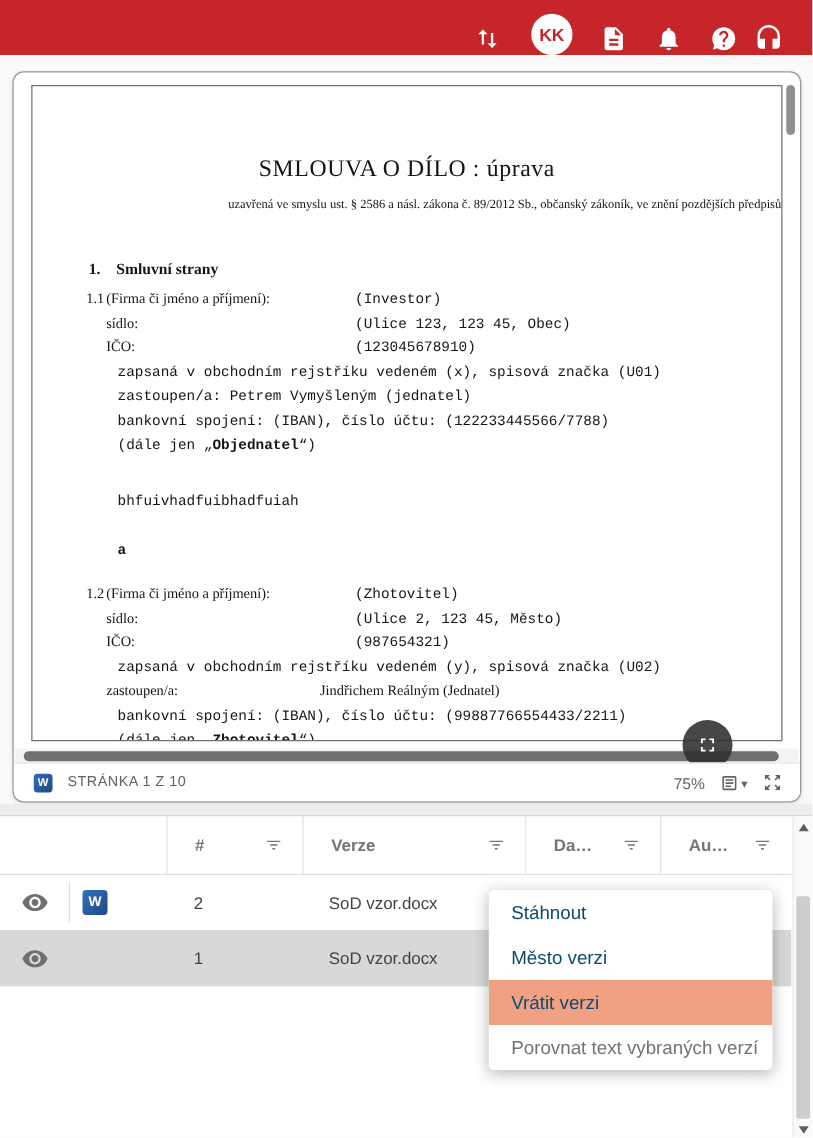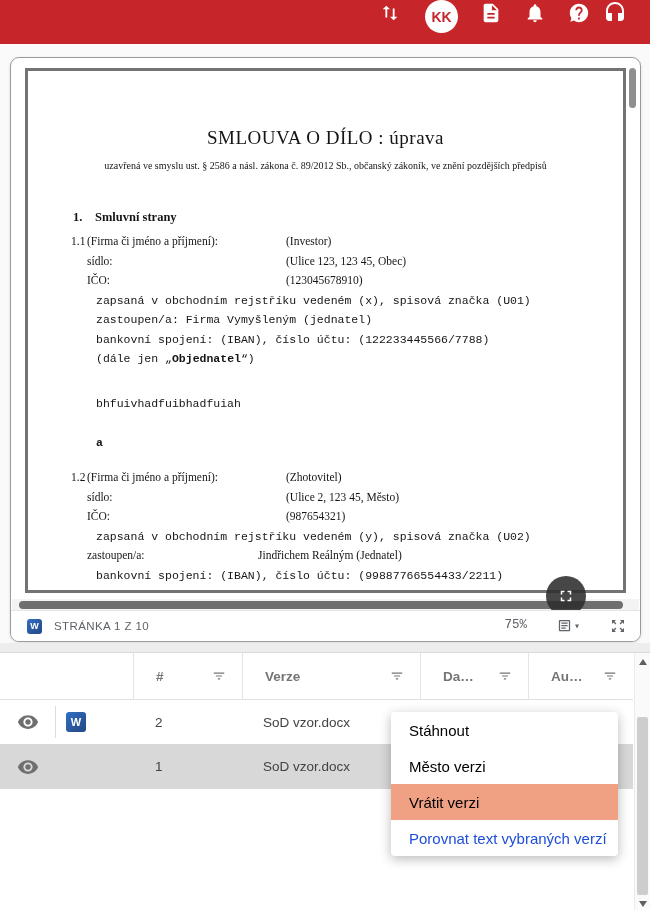--- a/index.html
+++ b/index.html
@@ -1,45 +1,45 @@
 <!DOCTYPE html>
 <html><head>
 <meta charset="utf-8">
 <style>
   * { margin:0; padding:0; box-sizing:border-box; }
   html,body { width:650px; height:910px; overflow:hidden; }
   body { font-family:"Liberation Sans", sans-serif; background:#fafafa; position:relative; }
 
   
   .topbar { position:absolute; left:0; top:0; width:650px; height:44px; background:#c62629;
-            display:flex; align-items:flex-start; justify-content:flex-end; padding-right:22px; }
+            display:flex; align-items:flex-end; justify-content:flex-end; padding-right:22px; }
   .topbar .ico { display:flex; align-items:center; justify-content:center; width:26px; height:26px; cursor:pointer; }
   .topbar .sp22 { margin-right:22px; } .topbar .sp18 { margin-right:18px; } .topbar .sp10 { margin-right:10px; }
   .avatar { width:33px; height:33px; border-radius:50%; background:#fff; color:#c62629;
             display:flex; align-items:center; justify-content:center; font-weight:bold; font-size:14px; margin-right:20px; cursor:pointer; }
 
   
   .viewer { position:absolute; left:10px; top:57px; width:631px; height:585px; background:#fff;
             border:1px solid #9b9b9b; border-radius:9px; box-shadow:0 1px 3px rgba(0,0,0,.12); overflow:hidden; }
   .doc-page { position:absolute; left:14px; top:10px; width:601px; height:525px; background:#fff;
-              border:3px solid #737373; overflow:hidden; font-family:"Liberation Serif", serif; color:#151515; }
+              border:1px solid #737373; overflow:hidden; font-family:"Liberation Serif", serif; color:#151515; }
   .dline { position:absolute; white-space:nowrap; font-size:11.5px; }
-  .dnum { position:absolute; left:43px; } .dlabel { position:absolute; left:59px; } .dvalue { position:absolute; left:258px; }
+  .dnum { position:absolute; left:43px; } .dlabel { position:absolute; left:59px; } .dvalue { position:absolute; left:258px;font-family:Liberation Mono, monospace; }
   .dfull { position:absolute; left:68px;font-family:Liberation Mono, monospace; }
   .doc-title { position:absolute; left:0; width:100%; text-align:center; font-size:19px; letter-spacing:.5px; }
-  .doc-sub { position:absolute; left:0; width:100%; text-align:center; font-size:10px; }
+  .doc-sub { position:absolute; left:0; width:100%; text-align:right; font-size:10px; }
   .vscroll { position:absolute; right:4px; top:10px; width:7px; height:40px; background:#8f8f8f; border-radius:4px; cursor:pointer; }
   .hscroll-track { position:absolute; left:1px; right:1px; top:541px; height:12px; background:#f3f3f3; }
   .hscroll-thumb { position:absolute; left:8px; top:543px; width:604px; height:8px; background:#6f6f6f; border-radius:4px; cursor:pointer; }
   .expand-fab { position:absolute; left:535px; top:518px; width:40px; height:40px; border-radius:50%;
                 background:rgba(45,45,45,.88); display:flex; align-items:center; justify-content:center; cursor:pointer; }
   .statusbar { position:absolute; left:0; right:0; bottom:0; height:31px; background:#fff; border-top:1px solid #e6e6e6;
                display:flex; align-items:center; justify-content:space-between; padding:0 14px 0 16px; }
   .sb-left { display:flex; align-items:center; gap:12px; }
-  .sb-right { display:flex; align-items:flex-start; gap:30px;font-family:Liberation Mono, monospace; }
+  .sb-right { display:flex; align-items:flex-end; gap:12px; }
   .sb-label { font-size:11.5px; color:#5f6368; letter-spacing:.4px; }
   .sb-zoom { font-size:12.5px; color:#5f6368; }
   .caret { font-size:10px; color:#5f6368; margin-left:2px; }
   .word-ico { border-radius:3px; background:linear-gradient(135deg,#2f6fc4 0%,#2b579a 60%,#1e4a8a 100%);
               color:#fff; font-weight:bold; display:flex; align-items:center; justify-content:center; }
   .word-ico.big { width:20px; height:20px; font-size:11px; }
   .word-ico.small { width:15px; height:15px; font-size:9px; }
 
   
   .divider { position:absolute; left:0; top:643px; width:650px; height:9px; background:#ededed; }
@@ -62,23 +62,23 @@
 
   
   .bscroll { position:absolute; right:0; top:0; width:16px; height:258px; background:#fafafa; border-left:1px solid #ebebeb; }
   .tri-up { position:absolute; left:4px; top:6px; width:0; height:0; border-left:4px solid transparent; border-right:4px solid transparent; border-bottom:6px solid #5f5f5f; cursor:pointer; }
   .tri-down { position:absolute; left:4px; bottom:4px; width:0; height:0; border-left:4px solid transparent; border-right:4px solid transparent; border-top:6px solid #5f5f5f; cursor:pointer; }
   .bthumb { position:absolute; left:2px; top:64px; width:11px; height:178px; background:#cdcdcd; border-radius:2px; cursor:pointer; }
 
   
   .menu { position:absolute; left:391px; top:712px; width:227px; background:#fff; border-radius:4px;
           box-shadow:0 3px 12px rgba(0,0,0,.28); overflow:hidden; z-index:10; }
-  .mi { height:36px; display:flex; align-items:center; padding-left:18px; font-size:15px; color:#000000; cursor:pointer; white-space:nowrap; }
+  .mi { height:36px; display:flex; align-items:center; padding-left:18px; font-size:15px; color:#0c4a6e; cursor:pointer; white-space:nowrap; }
   .mi.hl { background:#f0a183; }
-  .mi.dis { color:#1d4ed8; cursor:default; }
+  .mi.dis { color:#737373; cursor:default; }
 
   svg { display:block; }
 </style>
 </head>
 <body>
 
 <div class="topbar">
   <span class="ico sp22">
     <svg width="22" height="22" viewBox="0 0 24 24">
         <path fill="#fff" d="M8 4l-4 4h3v9h2V8h3L8 4z"></path>
@@ -128,21 +128,21 @@
       <span class="dvalue">(Ulice 123, 123 45, Obec)</span>
     </div>
     <div class="dline" style="top:203px;">
       <span class="dlabel">IČO:</span>
       <span class="dvalue">(123045678910)</span>
     </div>
     <div class="dline" style="top:223px;">
         <span class="dfull">zapsaná v obchodním rejstříku vedeném (x), spisová značka (U01)</span>
       </div>
     <div class="dline" style="top:242px;">
-        <span class="dfull">zastoupen/a: Firma Vymyšleným (jednatel)</span>
+        <span class="dfull">zastoupen/a: Petrem Vymyšleným (jednatel)</span>
       </div>
     <div class="dline" style="top:262px;">
         <span class="dfull">bankovní spojení: (IBAN), číslo účtu: (122233445566/7788)</span>
       </div>
     <div class="dline" style="top:281px;">
       <span class="dfull"><span>(dále jen „</span><b>Objednatel</b><span>“)</span></span>
     </div>
 
     <div class="dline" style="top:326px;">
         <span class="dfull">bhfuivhadfuibhadfuiah</span>

